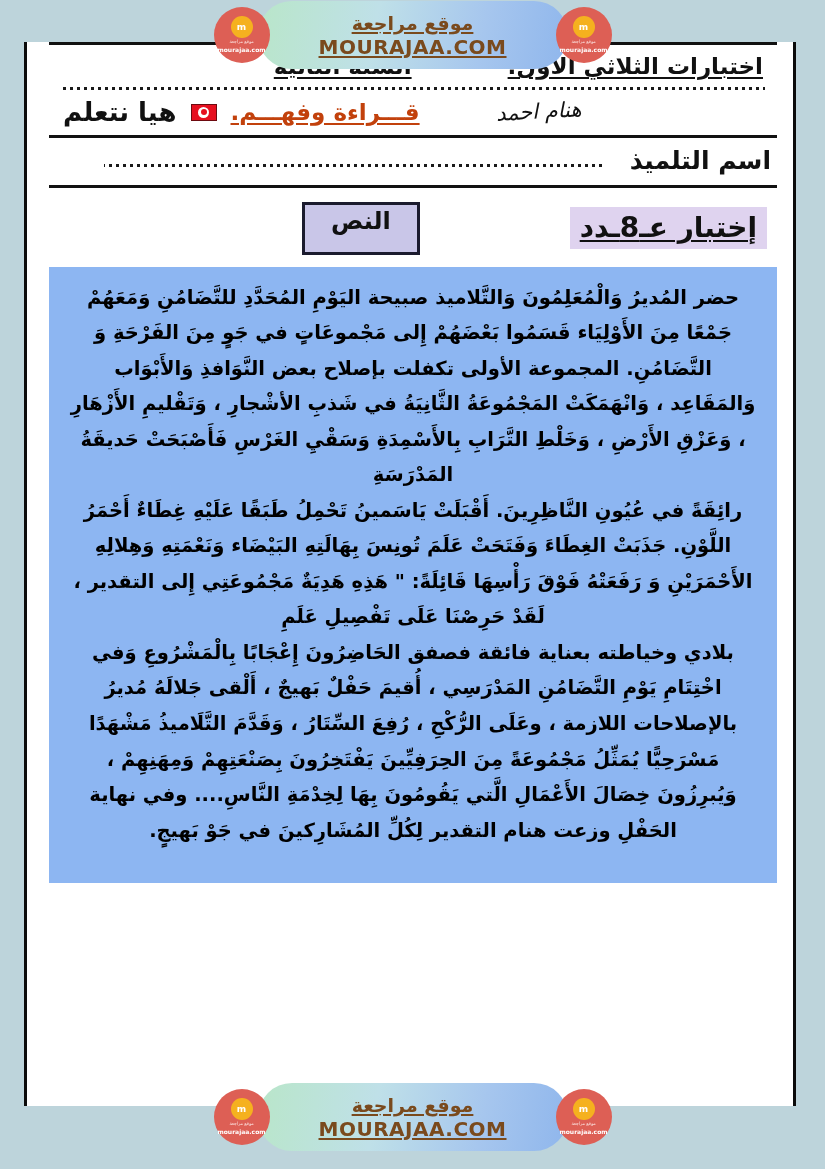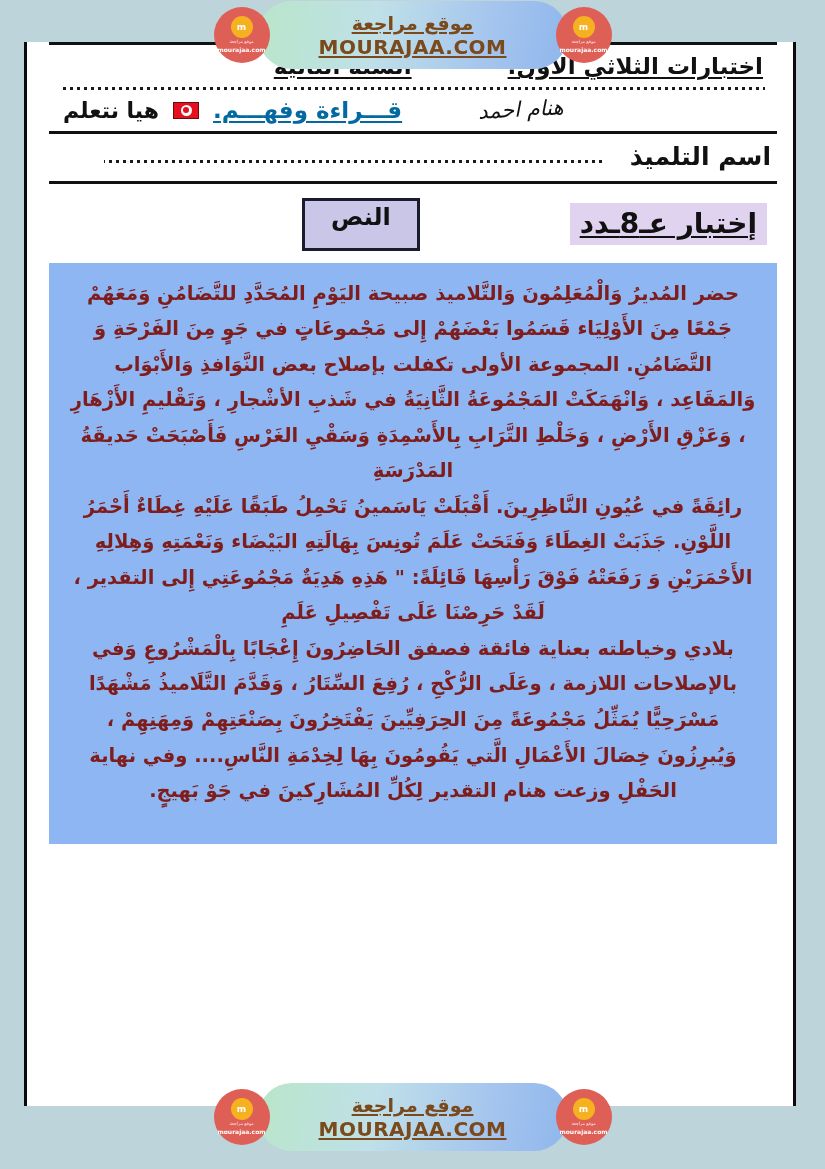--- a/index.html
+++ b/index.html
@@ -177,21 +177,21 @@
 
   .hdr-row2 {
     display: flex;
     align-items: center;
     justify-content: flex-start;
     gap: 14px;
     padding: 2px 4px 0 4px;
   }
 
   .hdr-learn {
-    font-size: 22px;
+    font-size: 26px;
     font-weight: bold;
     color: #111;
     white-space: nowrap;
   }
 
   .flag-icon {
     width: 26px;
     height: 17px;
     background: #e60f1f;
     border: 1px solid #6d0a10;
@@ -213,21 +213,21 @@
     content: "";
     width: 6px;
     height: 6px;
     border-radius: 50%;
     background: #e60f1f;
   }
 
   .hdr-subject {
     font-size: 23px;
     font-weight: bold;
-    color: #0369a1;
+    color: #c2410c;
     text-decoration: underline;
     text-decoration-thickness: 2px;
     text-underline-offset: 3px;
     white-space: nowrap;
     margin-right: 42px;
   }
 
   .hdr-teacher {
     font-size: 21px;
     color: #111;
@@ -299,21 +299,21 @@
   
   .passage {
     background: #8db6f2;
     padding: 14px 16px 26px 16px;
     margin: 0;
   }
 
   .passage p {
     font-size: 19.5px;
     font-weight: bold;
-    color: #7f1d1d;
+    color: #000000;
     line-height: 1.72;
     text-align: center;
     direction: rtl;
     margin-bottom: 2px;
     font-family: "DejaVu Sans", "Liberation Sans", sans-serif;
   }
 
   .passage p:last-child { margin-bottom: 0; }
 
   .passage-tail {
@@ -362,20 +362,21 @@
         <p>جَمْعًا مِنَ الأَوْلِيَاء قَسَمُوا بَعْضَهُمْ إِلى مَجْموعَاتٍ في جَوٍ مِنَ الفَرْحَةِ وَ</p>
         <p>التَّضَامُنِ. المجموعة الأولى تكفلت بإصلاح بعض النَّوَافذِ وَالأَبْوَاب</p>
         <p>وَالمَقَاعِد ، وَانْهَمَكَتْ المَجْمُوعَةُ الثَّانِيَةُ في شَذبِ الأشْجارِ ، وَتَقْليمِ الأَزْهَارِ</p>
         <p>، وَعَزْقِ الأَرْضِ ، وَخَلْطِ التَّرَابِ بِالأَسْمِدَةِ وَسَقْيِ الغَرْسِ فَأَصْبَحَتْ حَديقَةُ</p>
         <p>المَدْرَسَةِ</p>
         <p>رائِقَةً في عُيُونِ النَّاظِرِينَ. أَقْبَلَتْ يَاسَمينُ تَحْمِلُ طَبَقًا عَلَيْهِ غِطَاءٌ أَحْمَرُ</p>
         <p>اللَّوْنِ. جَذَبَتْ الغِطَاءَ وَفَتَحَتْ عَلَمَ تُونِسَ بِهَالَتِهِ البَيْضَاء وَنَعْمَتِهِ وَهِلالِهِ</p>
         <p>الأَحْمَرَيْنِ وَ رَفَعَتْهُ فَوْقَ رَأْسِهَا قَائِلَةً: " هَذِهِ هَدِيَةٌ مَجْمُوعَتِي إِلى التقدير ،</p>
         <p>لَقَدْ حَرِصْنَا عَلَى تَفْصِيلِ عَلَمِ</p>
         <p>بلادي وخياطته بعناية فائقة فصفق الحَاضِرُونَ إِعْجَابًا بِالْمَشْرُوعِ وَفي</p>
+        <p>اخْتِتَامِ يَوْمِ التَّضَامُنِ المَدْرَسِي ، أُقيمَ حَفْلٌ بَهيجٌ ، أَلْقى جَلالَهُ مُديرُ</p>
         <p>بالإصلاحات اللازمة ، وعَلَى الرُّكْحِ ، رُفِعَ السِّتَارُ ، وَقَدَّمَ التَّلَاميذُ مَشْهَدًا</p>
         <p>مَسْرَحِيًّا يُمَثِّلُ مَجْمُوعَةً مِنَ الحِرَفِيِّينَ يَفْتَخِرُونَ بِصَنْعَتِهِمْ وَمِهَنِهِمْ ،</p>
         <p>وَيُبرِزُونَ خِصَالَ الأَعْمَالِ الَّتي يَقُومُونَ بِهَا لِخِدْمَةِ النَّاسِ.... وفي نهاية</p>
         <p>الحَفْلِ وزعت هنام التقدير لِكُلِّ المُشَارِكينَ في جَوْ بَهيجٍ.</p>
       </div>
     <div class="passage-tail"></div>
 
   </div>
 </div>
 

